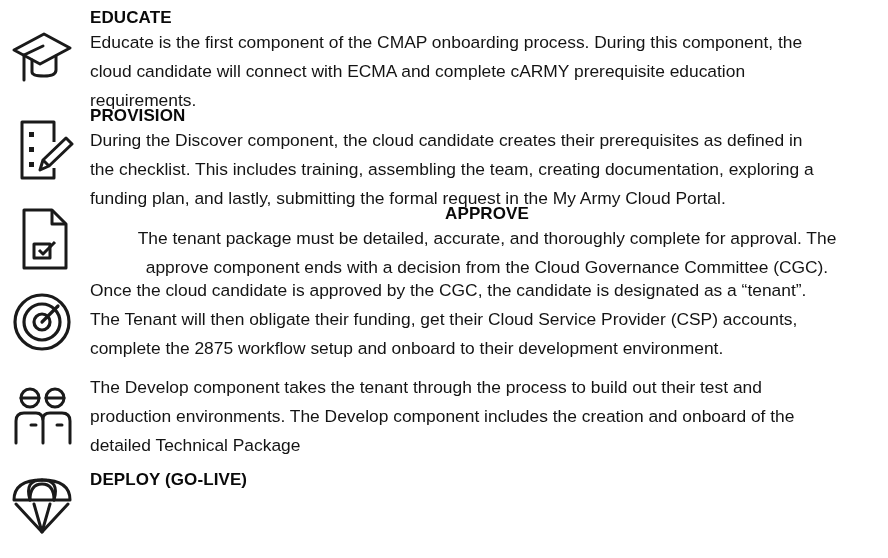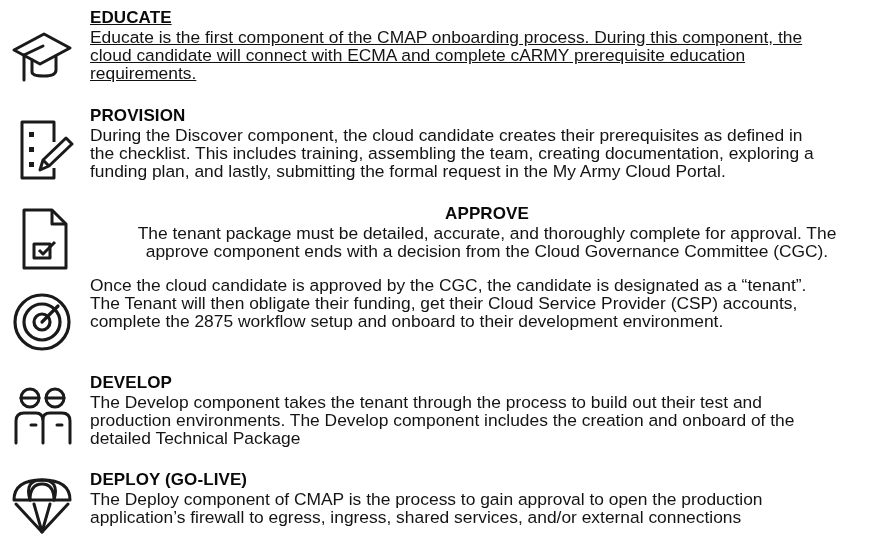--- a/index.html
+++ b/index.html
@@ -39,39 +39,39 @@
     .title {
       font-weight: bold;
       font-size: 17px;
       line-height: 20px;
       margin: 0;
       color: #0a0a0a;
       letter-spacing: 0.1px;
     }
     .desc {
       font-size: 17.4px;
-      line-height: 18px;
+      line-height: 29px;
       margin: 0;
       color: #141414;
       white-space: pre-line;
     }
   </style>
 </head>
 <body>
 
 <div class="section" style="top:8px;">
   <div class="icon" style="top:20px;">
     <svg viewBox="0 0 64 64" fill="none" stroke="#1a1a1a" stroke-width="3" stroke-linejoin="round" stroke-linecap="round">
       <polygon points="4,22 34,6 60,20 30,36"></polygon>
       <path d="M14,27 L14,52"></path>
       <path d="M14,27 L33,18"></path>
       <path d="M22,32 L22,44 Q22,48 34,48 Q46,48 46,42 L46,28"></path>
     </svg>
   </div>
-  <div class="text" style="top:0px;text-decoration:underline;">
+  <div class="text" style="top:0px;">
     <p class="title">EDUCATE</p>
     <p class="desc">Educate is the first component of the CMAP onboarding process. During this component, the
 cloud candidate will connect with ECMA and complete cARMY prerequisite education
 requirements.</p>
   </div>
 </div>
 
 <div class="section" style="top:106px;">
   <div class="icon" style="top:12px;">
     <svg viewBox="0 0 64 64" fill="none" stroke="#1a1a1a" stroke-width="3" stroke-linejoin="round">
@@ -130,36 +130,33 @@
       <path d="M11,13 L29,13"></path>
       <circle cx="45" cy="13" r="9"></circle>
       <path d="M36,13 L54,13"></path>
       <path d="M6,58 L6,36 Q6,28 14,28 L26,28 Q33,28 33,36 L33,58"></path>
       <path d="M33,34 Q33,28 40,28 L52,28 Q60,28 60,36 L60,58"></path>
       <path d="M21,40 L26,40"></path>
       <path d="M47,40 L52,40"></path>
     </svg>
   </div>
   <div class="text" style="top:0px;">
-    <p class="title">DEVELOP</p>
     <p class="desc">The Develop component takes the tenant through the process to build out their test and
 production environments. The Develop component includes the creation and onboard of the
 detailed Technical Package</p>
   </div>
 </div>
 
 <div class="section" style="top:470px;">
   <div class="icon" style="top:4px;">
     <svg viewBox="0 0 64 64" fill="none" stroke="#1a1a1a" stroke-width="3" stroke-linejoin="round" stroke-linecap="round">
       <path d="M4,26 Q4,6 32,6 Q60,6 60,26 Z"></path>
       <path d="M20,26 Q14,6 32,6"></path>
       <path d="M44,26 Q50,6 32,6"></path>
       <path d="M20,26 Q20,10 32,10 Q44,10 44,26"></path>
       <path d="M6,30 L32,58 L58,30"></path>
       <path d="M24,30 L32,58 L40,30"></path>
     </svg>
   </div>
   <div class="text" style="top:0px;">
     <p class="title">DEPLOY (GO-LIVE)</p>
-    <p class="desc">The Deploy component of CMAP is the process to gain approval to open the production
-application’s firewall to egress, ingress, shared services, and/or external connections</p>
   </div>
 </div>
 
 </body></html>

